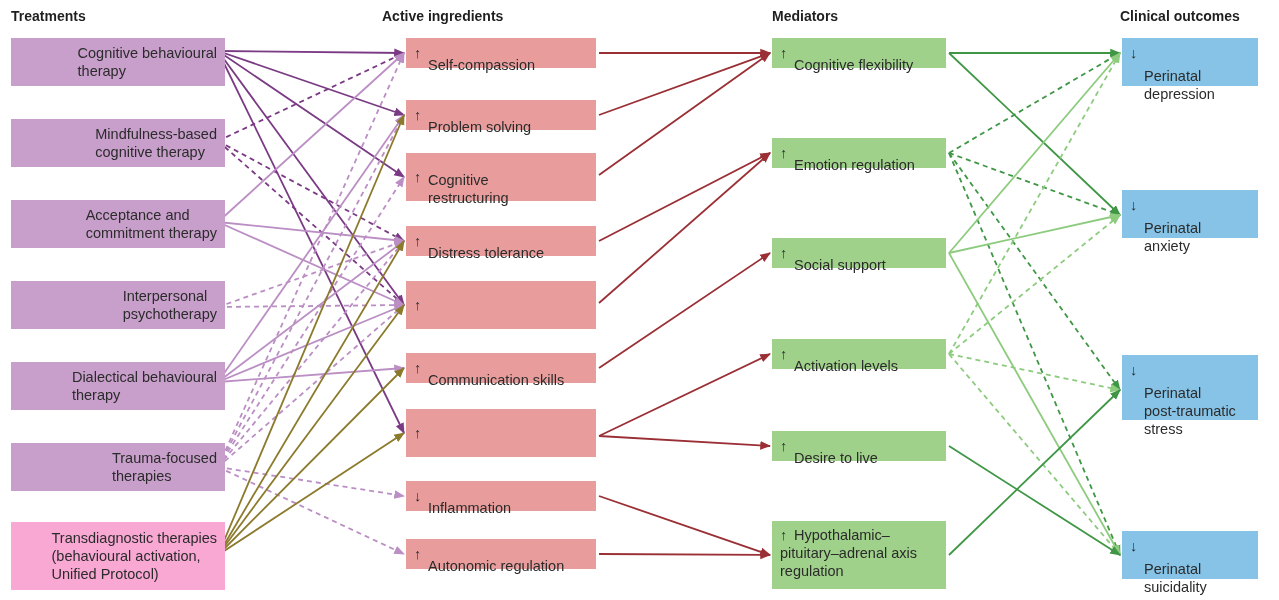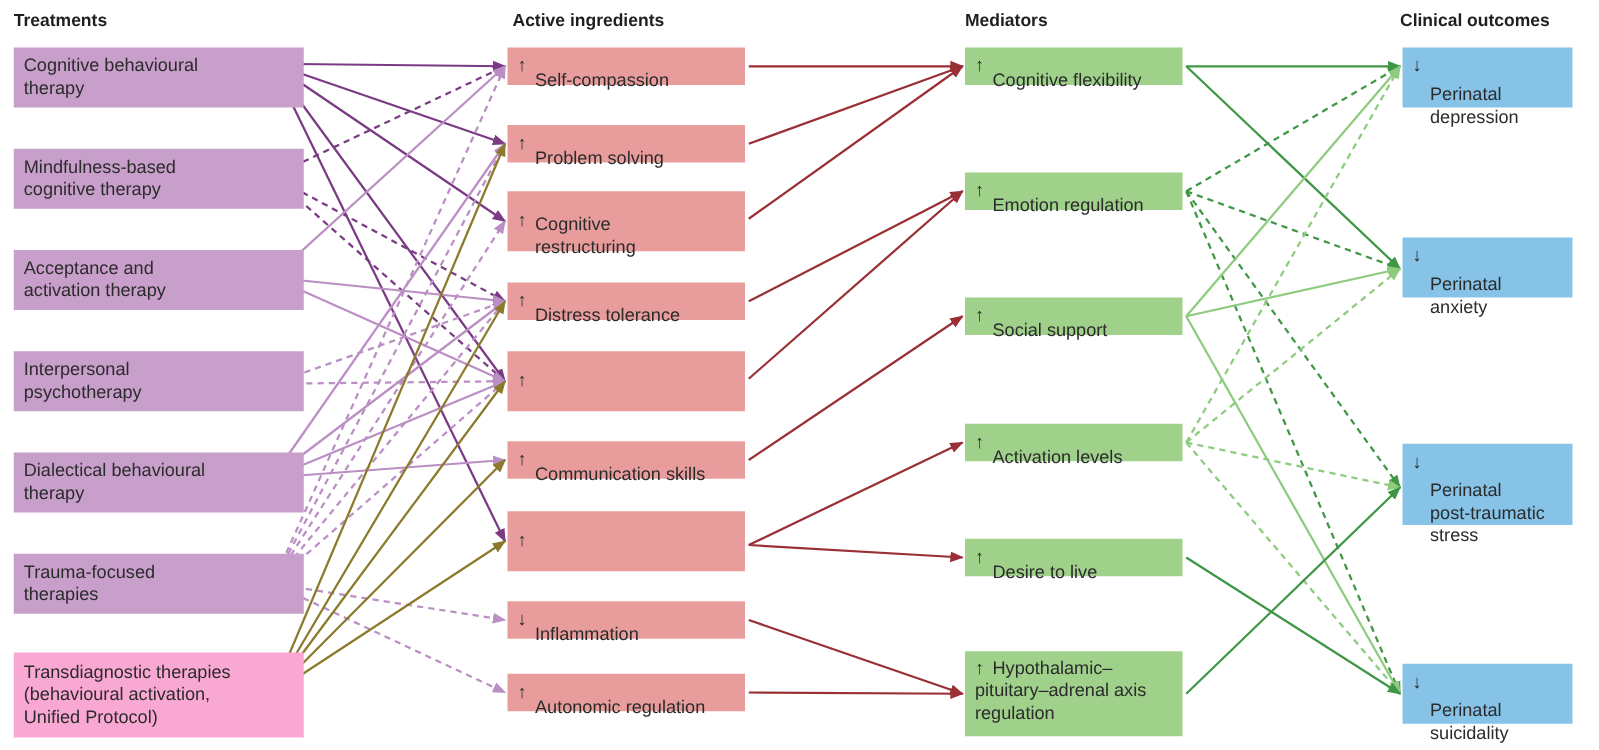--- a/index.html
+++ b/index.html
@@ -2,35 +2,35 @@
 <html><head>
 <meta charset="utf-8">
 <style>
   html, body { margin: 0; padding: 0; background: #ffffff; }
   body { width: 1279px; height: 600px; position: relative; overflow: hidden;
          font-family: "Liberation Sans", "DejaVu Sans", sans-serif; color: #2b2b2b; }
   .col-title { position: absolute; top: 8px; font-weight: bold; font-size: 14px; color: #1f1f1f; }
   .box { position: absolute; box-sizing: border-box; padding: 5px 8px; font-size: 14.5px; line-height: 18px;
          display: flex; align-items: center; }
   .box .txt { white-space: pre-line; }
-  .treat { background: #c89fcb; left: 11px; width: 232px; }
+  .treat { background: #c89fcb; left: 11px; width: 214px; justify-content: flex-end; }
   .treat.trans { background: #f9a8d4; }
   .ingr { background: #e89d9c; left: 406px; width: 190px; }
   .med { background: #9fd18a; left: 772px; width: 174px; }
   .out { background: #86c3e6; left: 1122px; width: 136px; align-items: flex-start; padding-top: 6px; }
   .arrowglyph { display: inline-block; width: 14px; }
   .hang { display: flex; }
   .hang .lbl { white-space: pre-line; margin-top: 23px; }
   svg#links { position: absolute; left: 0; top: 0; width: 1279px; height: 600px; pointer-events: none; }
 </style>
 </head>
 <body>
 
 <div class="col-title" style="left:11px">Treatments</div>
-<div class="col-title" style="left:410px">Active ingredients</div>
+<div class="col-title" style="left:382px">Active ingredients</div>
 <div class="col-title" style="left:772px">Mediators</div>
 <div class="col-title" style="left:1120px">Clinical outcomes</div>
 
 <svg id="links" xmlns="http://www.w3.org/2000/svg">
   <defs id="markers">
       <marker id="mk-treatment_box" viewBox="0 0 10 10" refX="9" refY="5" markerWidth="6" markerHeight="6" orient="auto-start-reverse">
         <path d="M0,1 L10,5 L0,9 Z" fill="#c89fcb"></path>
       </marker>
       <marker id="mk-transdiagnostic_box" viewBox="0 0 10 10" refX="9" refY="5" markerWidth="6" markerHeight="6" orient="auto-start-reverse">
         <path d="M0,1 L10,5 L0,9 Z" fill="#e6c35a"></path>
@@ -124,21 +124,21 @@
 <div class="box treat" style="top:38px;height:48px">
   <span class="txt">Cognitive behavioural
 therapy</span>
   </div>
 <div class="box treat" style="top:119px;height:48px">
   <span class="txt">Mindfulness-based
 cognitive therapy</span>
   </div>
 <div class="box treat" style="top:200px;height:48px">
   <span class="txt">Acceptance and
-activation therapy</span>
+commitment therapy</span>
   </div>
 <div class="box treat" style="top:281px;height:48px">
   <span class="txt">Interpersonal
 psychotherapy</span>
   </div>
 <div class="box treat" style="top:362px;height:48px">
   <span class="txt">Dialectical behavioural
 therapy</span>
   </div>
 <div class="box treat" style="top:443px;height:48px">

